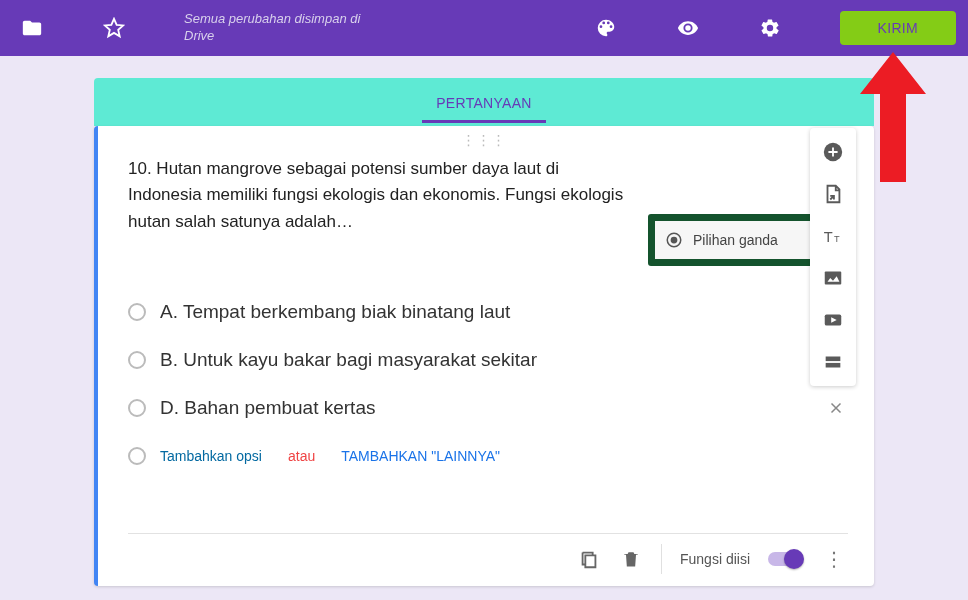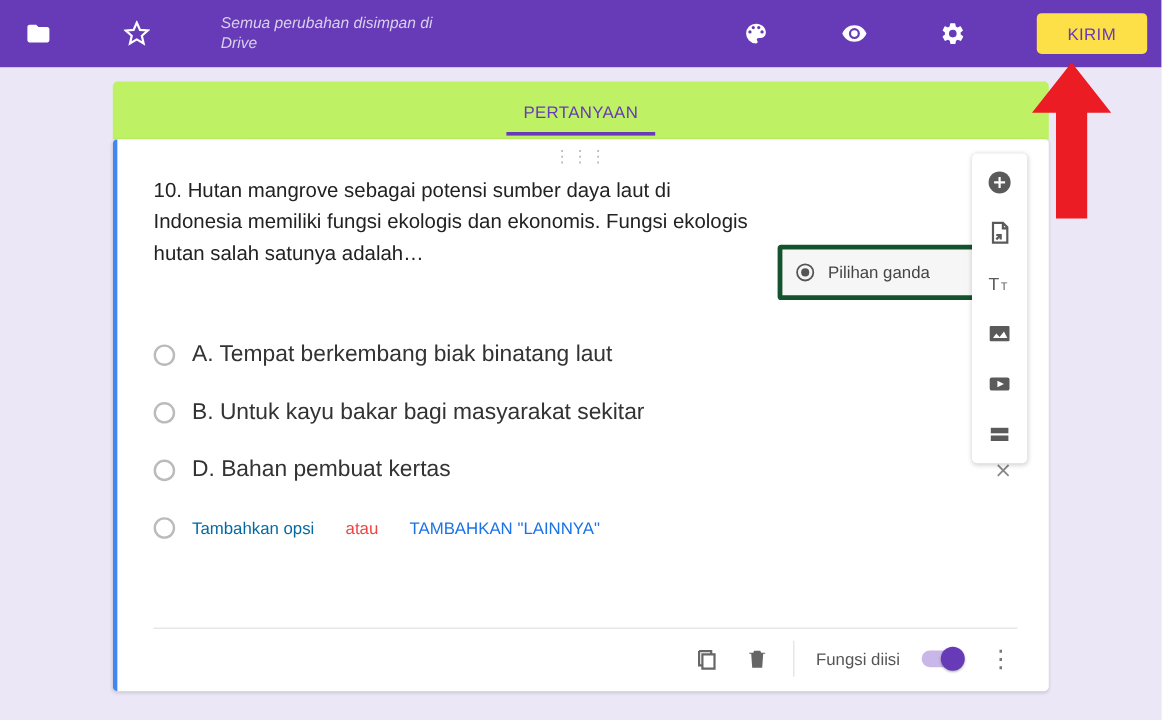--- a/index.html
+++ b/index.html
@@ -2,31 +2,31 @@
 <html><head>
   <meta charset="utf-8">
   <style>
     * { margin:0; padding:0; box-sizing:border-box; font-family: Arial, Roboto, sans-serif; }
     body { background:#ece7f6; width:968px; height:600px; overflow:hidden; position:relative; }
     .header { background:#673ab7; color:#fff; height:56px; display:flex; align-items:center; padding:0 12px;gap:42px; }
     .header .h-icon { width:40px; height:40px; display:flex; align-items:center; justify-content:center; border-radius:50%; cursor:pointer; }
     .header .h-icon svg { width:22px; height:22px; fill:#fff; }
     .status-text { font-size:13px; font-style:italic; color:#d8d0ec; margin-left:8px; line-height:1.3; width:180px;}
     .header-spacer { flex:1; }
-    .kirim-btn { background:#fde047; color:#673ab7; border:none; border-radius:4px; padding:9px 26px; font-size:14px; font-weight:500; cursor:pointer; margin-left:8px; letter-spacing:0.3px;}
-    .tabbar { background:#bef264; height:48px; display:flex; align-items:center; justify-content:center; margin:0 auto; width:780px; position:relative; top:12px; border-radius:4px 4px 0 0; }
+    .kirim-btn { background:#84cc16; color:#673ab7; border:none; border-radius:4px; padding:9px 38px; font-size:14px; font-weight:500; cursor:pointer; margin-left:8px; letter-spacing:0.3px;}
+    .tabbar { background:#5eead4; height:48px; display:flex; align-items:center; justify-content:center; margin:10px auto; width:780px; position:relative; top:12px; border-radius:4px 4px 0 0; }
     .tab { padding:14px 22px 12px; font-size:14px; font-weight:500; color:#777; cursor:pointer; letter-spacing:0.3px; position:relative;}
     .tab.active { color:#673ab7; }
     .tab.active::after { content:""; position:absolute; left:8px; right:8px; bottom:0; height:3px; background:#673ab7; }
     .card-wrap { width:780px; margin:12px auto 0; position:relative;}
     .card { background:#fff; border-radius:4px; box-shadow:0 1px 3px rgba(0,0,0,0.15); padding:24px 26px 12px 30px; border-left:4px solid #4285f4; min-height:460px; display:flex; flex-direction:column; }
     .drag-handle { position:absolute; top:6px; left:50%; transform:translateX(-50%); color:#bbb; font-size:14px; cursor:move; letter-spacing:1px;}
     .question-row { display:flex; gap:16px; align-items:flex-start; margin-top:6px; }
     .question-text { flex:1; font-size:17px; color:#222; line-height:1.55; }
-    .type-select { width:200px; background:#f6f6f6; border:4px solid #14532d; border-radius:3px; padding:10px 10px; display:flex; align-items:center; gap:10px; cursor:pointer; margin-top:58px;}
+    .type-select { width:200px; background:#f6f6f6; border:7px solid #14532d; border-radius:3px; padding:10px 10px; display:flex; align-items:center; gap:10px; cursor:pointer; margin-top:58px;}
     .type-select .radio-circ { width:18px; height:18px; }
     .type-select span { flex:1; font-size:14px; color:#444; }
     .options { margin-top:22px; }
     .option-row { display:flex; align-items:center; height:48px; gap:14px; }
     .option-radio { width:18px; height:18px; border:2px solid #bbb; border-radius:50%; flex-shrink:0;}
     .option-text { flex:1; font-size:19px; color:#333; }
     .option-remove { width:24px; height:24px; cursor:pointer; display:flex; align-items:center; justify-content:center; color:#888;}
     .add-option-row .placeholder { color:#0369a1; font-size:14px; }
     .add-option-row .or { color:#ef4444; font-size:14px; margin:0 12px;}
     .add-option-row .other { color:#1a73e8; font-size:14px; font-weight:500; cursor:pointer; }

